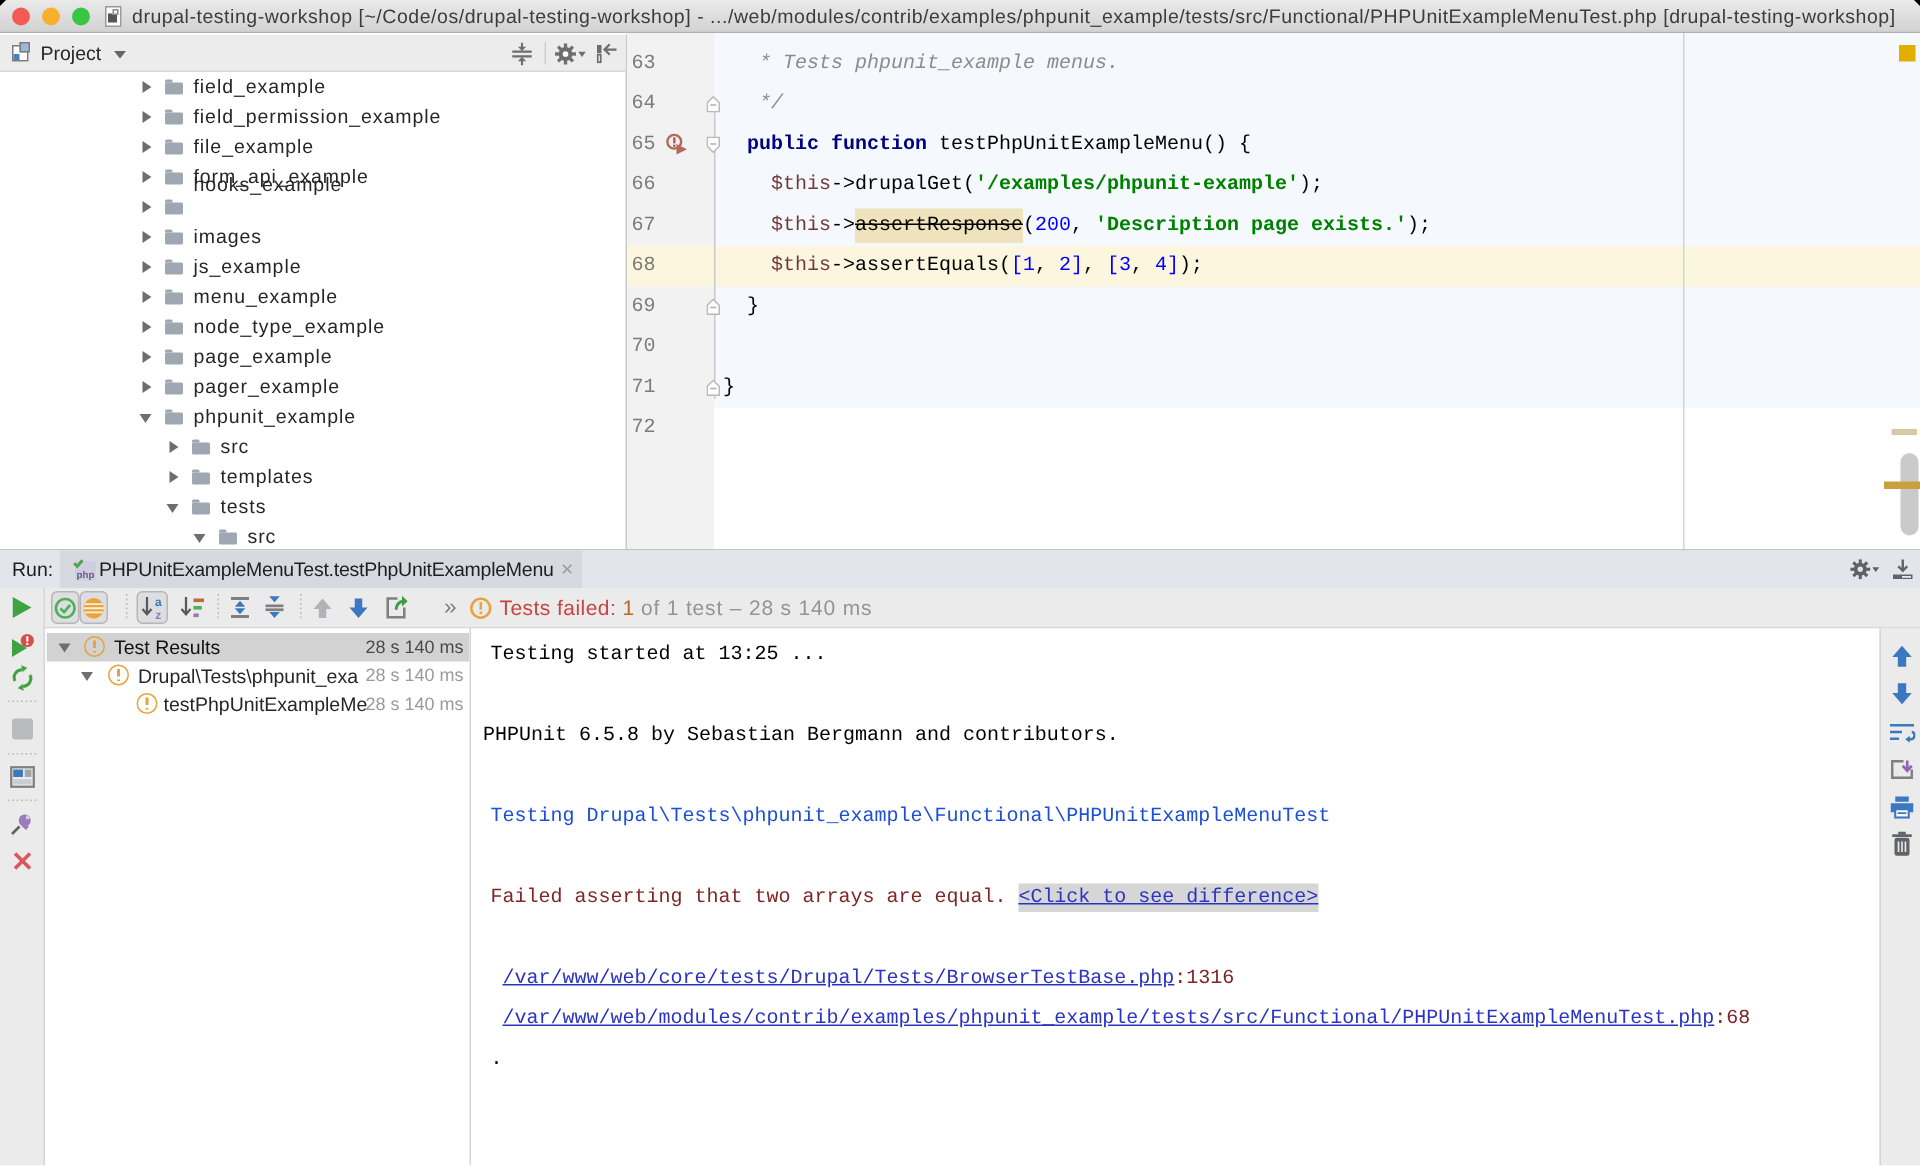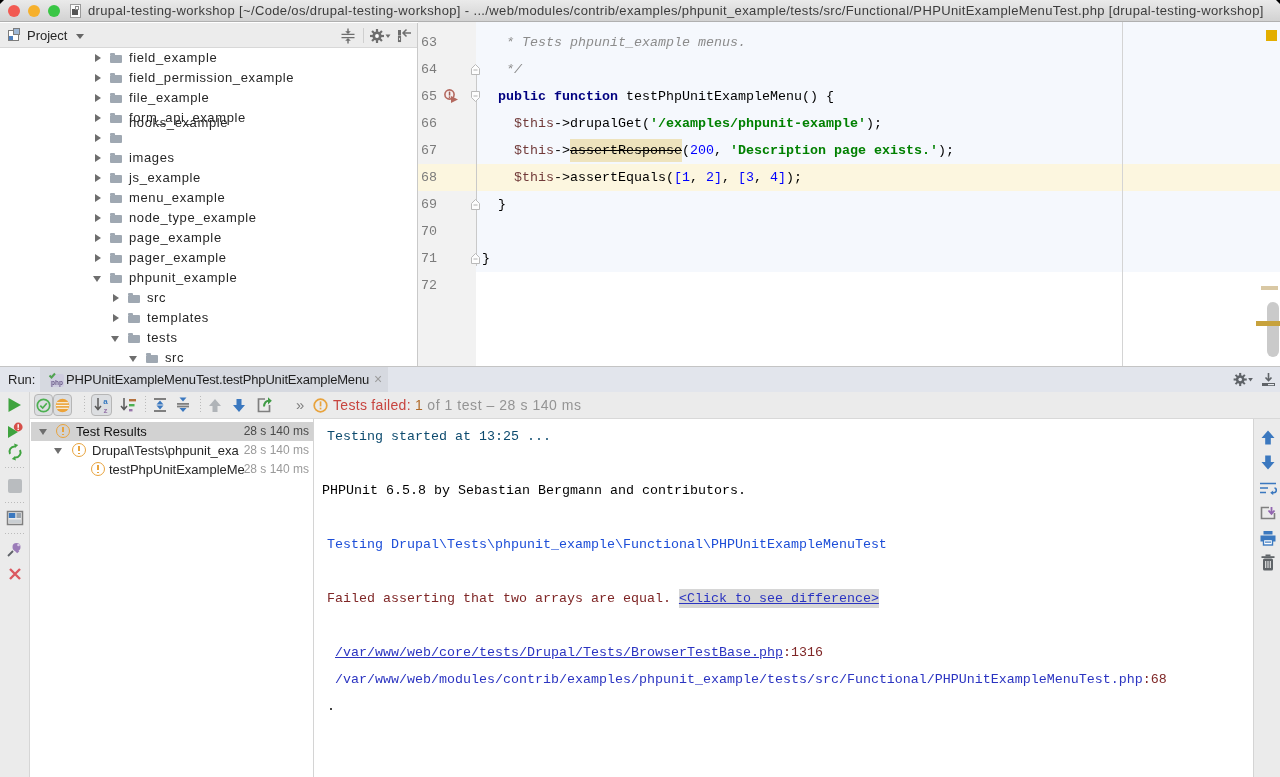--- a/index.html
+++ b/index.html
@@ -395,29 +395,29 @@
         <div class="abs" style="left:174px;top:22px;width:104px;height:19px;line-height:19px;font-size:12px;color:#9a9a9a;text-align:right;">28 s 140 ms</div>
         <div class="abs" style="left:60px;top:43px;width:14px;height:14px;border:1.7px solid #e8a33d;border-radius:50%;"></div>
         <div class="abs" style="left:66.2px;top:45.6px;width:1.8px;height:5.4px;background:#e8a33d;"></div>
         <div class="abs" style="left:66.2px;top:52.6px;width:1.8px;height:1.8px;background:#e8a33d;"></div>
         <div class="abs" style="left:78px;top:41px;width:137px;height:19px;line-height:19px;font-size:13px;color:#262626;overflow:hidden;">testPhpUnitExampleMe</div>
         <div class="abs" style="left:174px;top:41px;width:104px;height:19px;line-height:19px;font-size:12px;color:#9a9a9a;text-align:right;">28 s 140 ms</div>
       </div>
     <div class="abs" style="left:313px;top:52px;width:1px;height:359px;background:#d4d4d4;"></div>
 
     <div class="abs" id="console" style="left:314px;top:52px;width:939px;height:358px;background:#fff;overflow:hidden;">
-        <div class="abs mono cline" style="left:13px;top:4px;color:#000;"><span style="color:#0c4a6e;">Testing started at 13:25 ...</span></div>
+        <div class="abs mono cline" style="left:13px;top:4px;color:#000;"><span style="color:#000000;">Testing started at 13:25 ...</span></div>
         <div class="abs mono cline" style="left:8px;top:58px;color:#000;">PHPUnit 6.5.8 by Sebastian Bergmann and contributors.</div>
         <div class="abs mono cline" style="left:13px;top:85px;color:#000;"></div>
         <div class="abs mono cline" style="left:13px;top:112px;color:#1d4ed8;">Testing Drupal\Tests\phpunit_example\Functional\PHPUnitExampleMenuTest</div>
         <div class="abs mono cline" style="left:13px;top:139px;color:#000;"></div>
         <div class="abs mono cline" style="left:13px;top:166px;color:#000;"><span style="color:#7f2626;">Failed asserting that two arrays are equal. </span><span style="color:#2b34c1;text-decoration:underline;background:#d6d6d6;padding:2px 0;">&lt;Click to see difference&gt;</span></div>
         <div class="abs mono cline" style="left:13px;top:193px;color:#000;"></div>
         <div class="abs mono cline" style="left:13px;top:220px;color:#000;"> <span style="color:#2b34c1;text-decoration:underline;">/var/www/web/core/tests/Drupal/Tests/BrowserTestBase.php</span><span style="color:#7f2626;">:1316</span></div>
-        <div class="abs mono cline" style="left:13px;top:247px;color:#000;"> <span style="color:#2b34c1;">/var/www/web/modules/contrib/examples/phpunit_example/tests/src/Functional/PHPUnitExampleMenuTest.php</span><span style="color:#7f2626;">:68</span></div>
+        <div class="abs mono cline" style="left:13px;top:247px;color:#000;"> <span style="color:#2b34c1;text-decoration:underline;">/var/www/web/modules/contrib/examples/phpunit_example/tests/src/Functional/PHPUnitExampleMenuTest.php</span><span style="color:#7f2626;">:68</span></div>
         <div class="abs mono cline" style="left:13px;top:274px;color:#000;">.</div>
       </div>
 
     <div class="abs" id="rightstrip" style="left:1253px;top:52px;width:27px;height:359px;background:#ebebeb;border-left:1px solid #d4d4d4;">
         <div class="abs" style="left:6px;top:11px;">
           <svg width="16" height="15" viewBox="0 0 16 15">
             <path d="M8 0.5 L14.5 8 H10.8 V14.5 H5.2 V8 H1.5 z" fill="#3b78bf"></path>
           </svg>
         </div>
         <div class="abs" style="left:6px;top:36px;">

